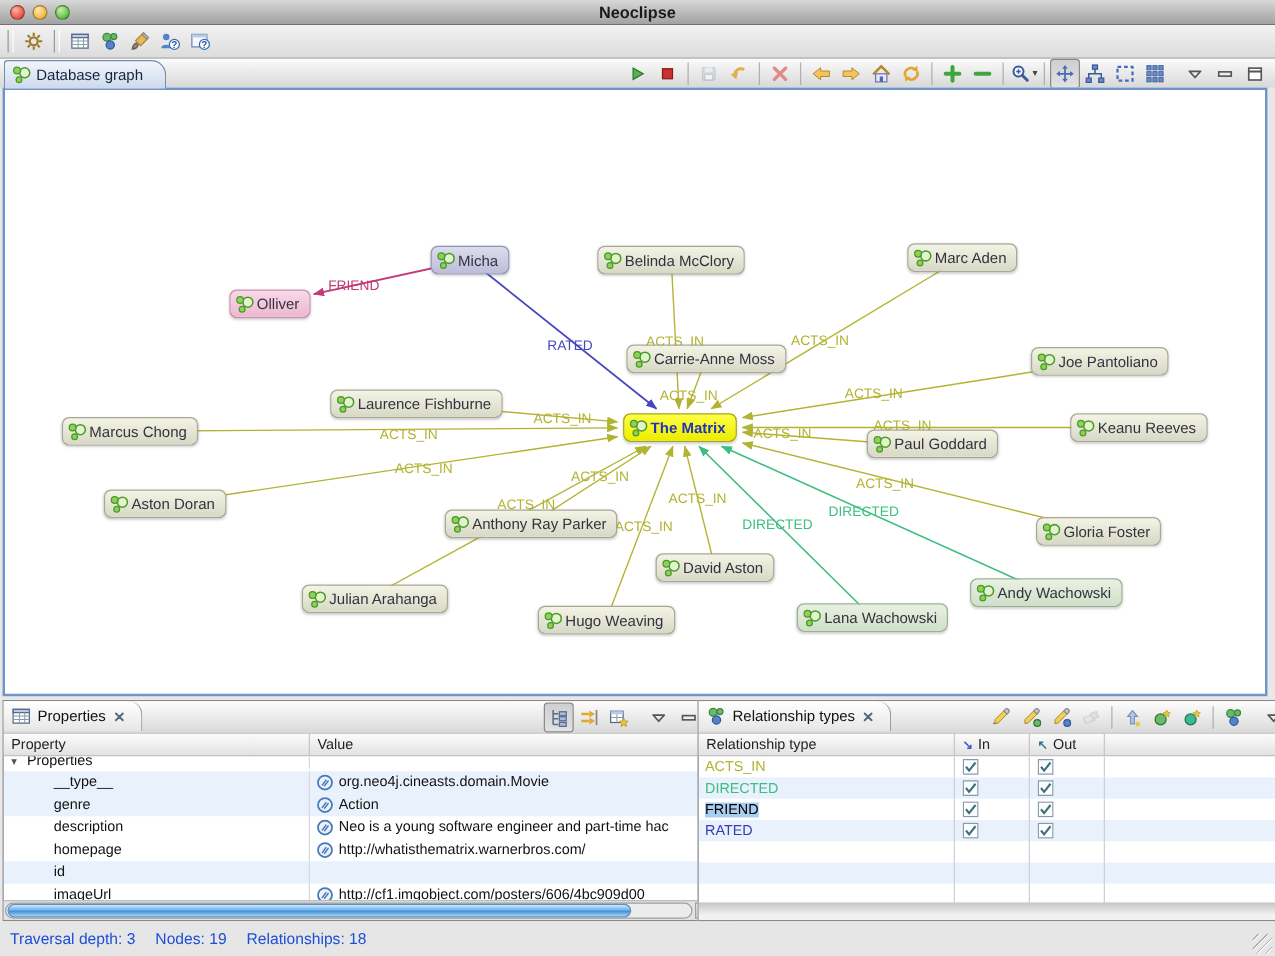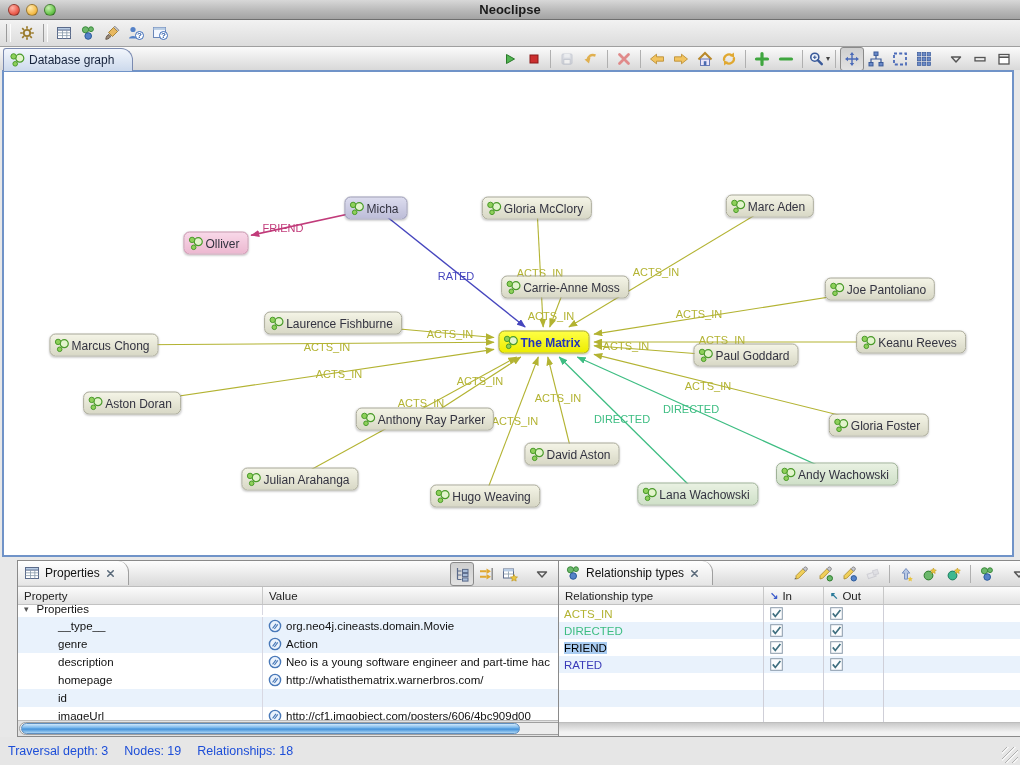--- a/index.html
+++ b/index.html
@@ -40,21 +40,21 @@
     height:23px;padding:0 8px 0 3px;border-radius:6px;border:1px solid #a0a090;font-size:12px;color:#333340;
     background:linear-gradient(#f4f4e6,#dadac8);box-shadow:0 1px 2px rgba(0,0,0,.18);white-space:nowrap;box-sizing:border-box;}
   .gnode.person{background:linear-gradient(#f4f4e6,#d8d8c6);border-color:#a8a896;}
   .gnode.director{background:linear-gradient(#e9f1e2,#cfe0c8);border-color:#9cb094;}
   .gnode.micha{background:linear-gradient(#dcdcee,#bdbdd8);border-color:#9595b2;}
   .gnode.olliver{background:linear-gradient(#f8d8e8,#ecb8d0);border-color:#c690aa;}
   .gnode.matrix{background:linear-gradient(#ffff44,#ecec00);border-color:#a8a800;color:#2233bb;font-weight:bold;}
   
   .panel{position:absolute;top:560px;height:177px;background:#fff;border:1px solid #8a8a8a;box-sizing:border-box;
     display:flex;flex-direction:column;}
-  .panel.props{left:17px;width:588px;}
+  .panel.props{left:2px;width:588px;}
   .panel.rels{left:558px;width:524px;}
   .panel-header{position:relative;height:25px;background:linear-gradient(#fdfdfd,#d9d9d9);border-bottom:1px solid #bdbdbd;flex:none;}
   .panel-tab{display:inline-flex;align-items:center;gap:5px;height:24px;padding:0 12px 0 6px;
     background:linear-gradient(#ffffff,#e6e6e6);border-right:1px solid #9f9f9f;border-radius:0 11px 0 0;
     font-size:12px;color:#111;}
   .panel-toolbar{position:absolute;right:2px;top:1px;display:flex;align-items:center;height:23px;}
   .colhead{display:flex;height:17px;background:linear-gradient(#fcfcfc,#e2e2e2);border-bottom:1px solid #c2c2c2;
     font-size:11.5px;color:#222;flex:none;align-items:center;}
   .colhead .cell{padding:0 6px;box-sizing:border-box;display:flex;align-items:center;gap:4px;height:100%;border-right:1px solid #c8c8c8;}
   .tablebody{position:relative;flex:1;overflow:hidden;font-size:11.5px;color:#111;}
@@ -424,21 +424,21 @@
           <span>Olliver</span>
         </div>
         <div class="gnode person" style="left: 533px; top: 136px;">
           <span class="icon">
             <svg width="16" height="16" viewBox="0 0 16 16">
               <circle cx="10.8" cy="6.2" r="4" fill="#e2f4cc" stroke="#4a9a2a" stroke-width="1.2"></circle>
               <circle cx="4.6" cy="4.4" r="2.7" fill="#8ed05a" stroke="#4a9a2a"></circle>
               <circle cx="6.2" cy="11.8" r="2.3" fill="#8ed05a" stroke="#4a9a2a"></circle>
             </svg>
           </span>
-          <span>Gloria McClory</span>
+          <span>Belinda McClory</span>
         </div>
         <div class="gnode person" style="left: 766px; top: 134px;">
           <span class="icon">
             <svg width="16" height="16" viewBox="0 0 16 16">
               <circle cx="10.8" cy="6.2" r="4" fill="#e2f4cc" stroke="#4a9a2a" stroke-width="1.2"></circle>
               <circle cx="4.6" cy="4.4" r="2.7" fill="#8ed05a" stroke="#4a9a2a"></circle>
               <circle cx="6.2" cy="11.8" r="2.3" fill="#8ed05a" stroke="#4a9a2a"></circle>
             </svg>
           </span>
           <span>Marc Aden</span>

